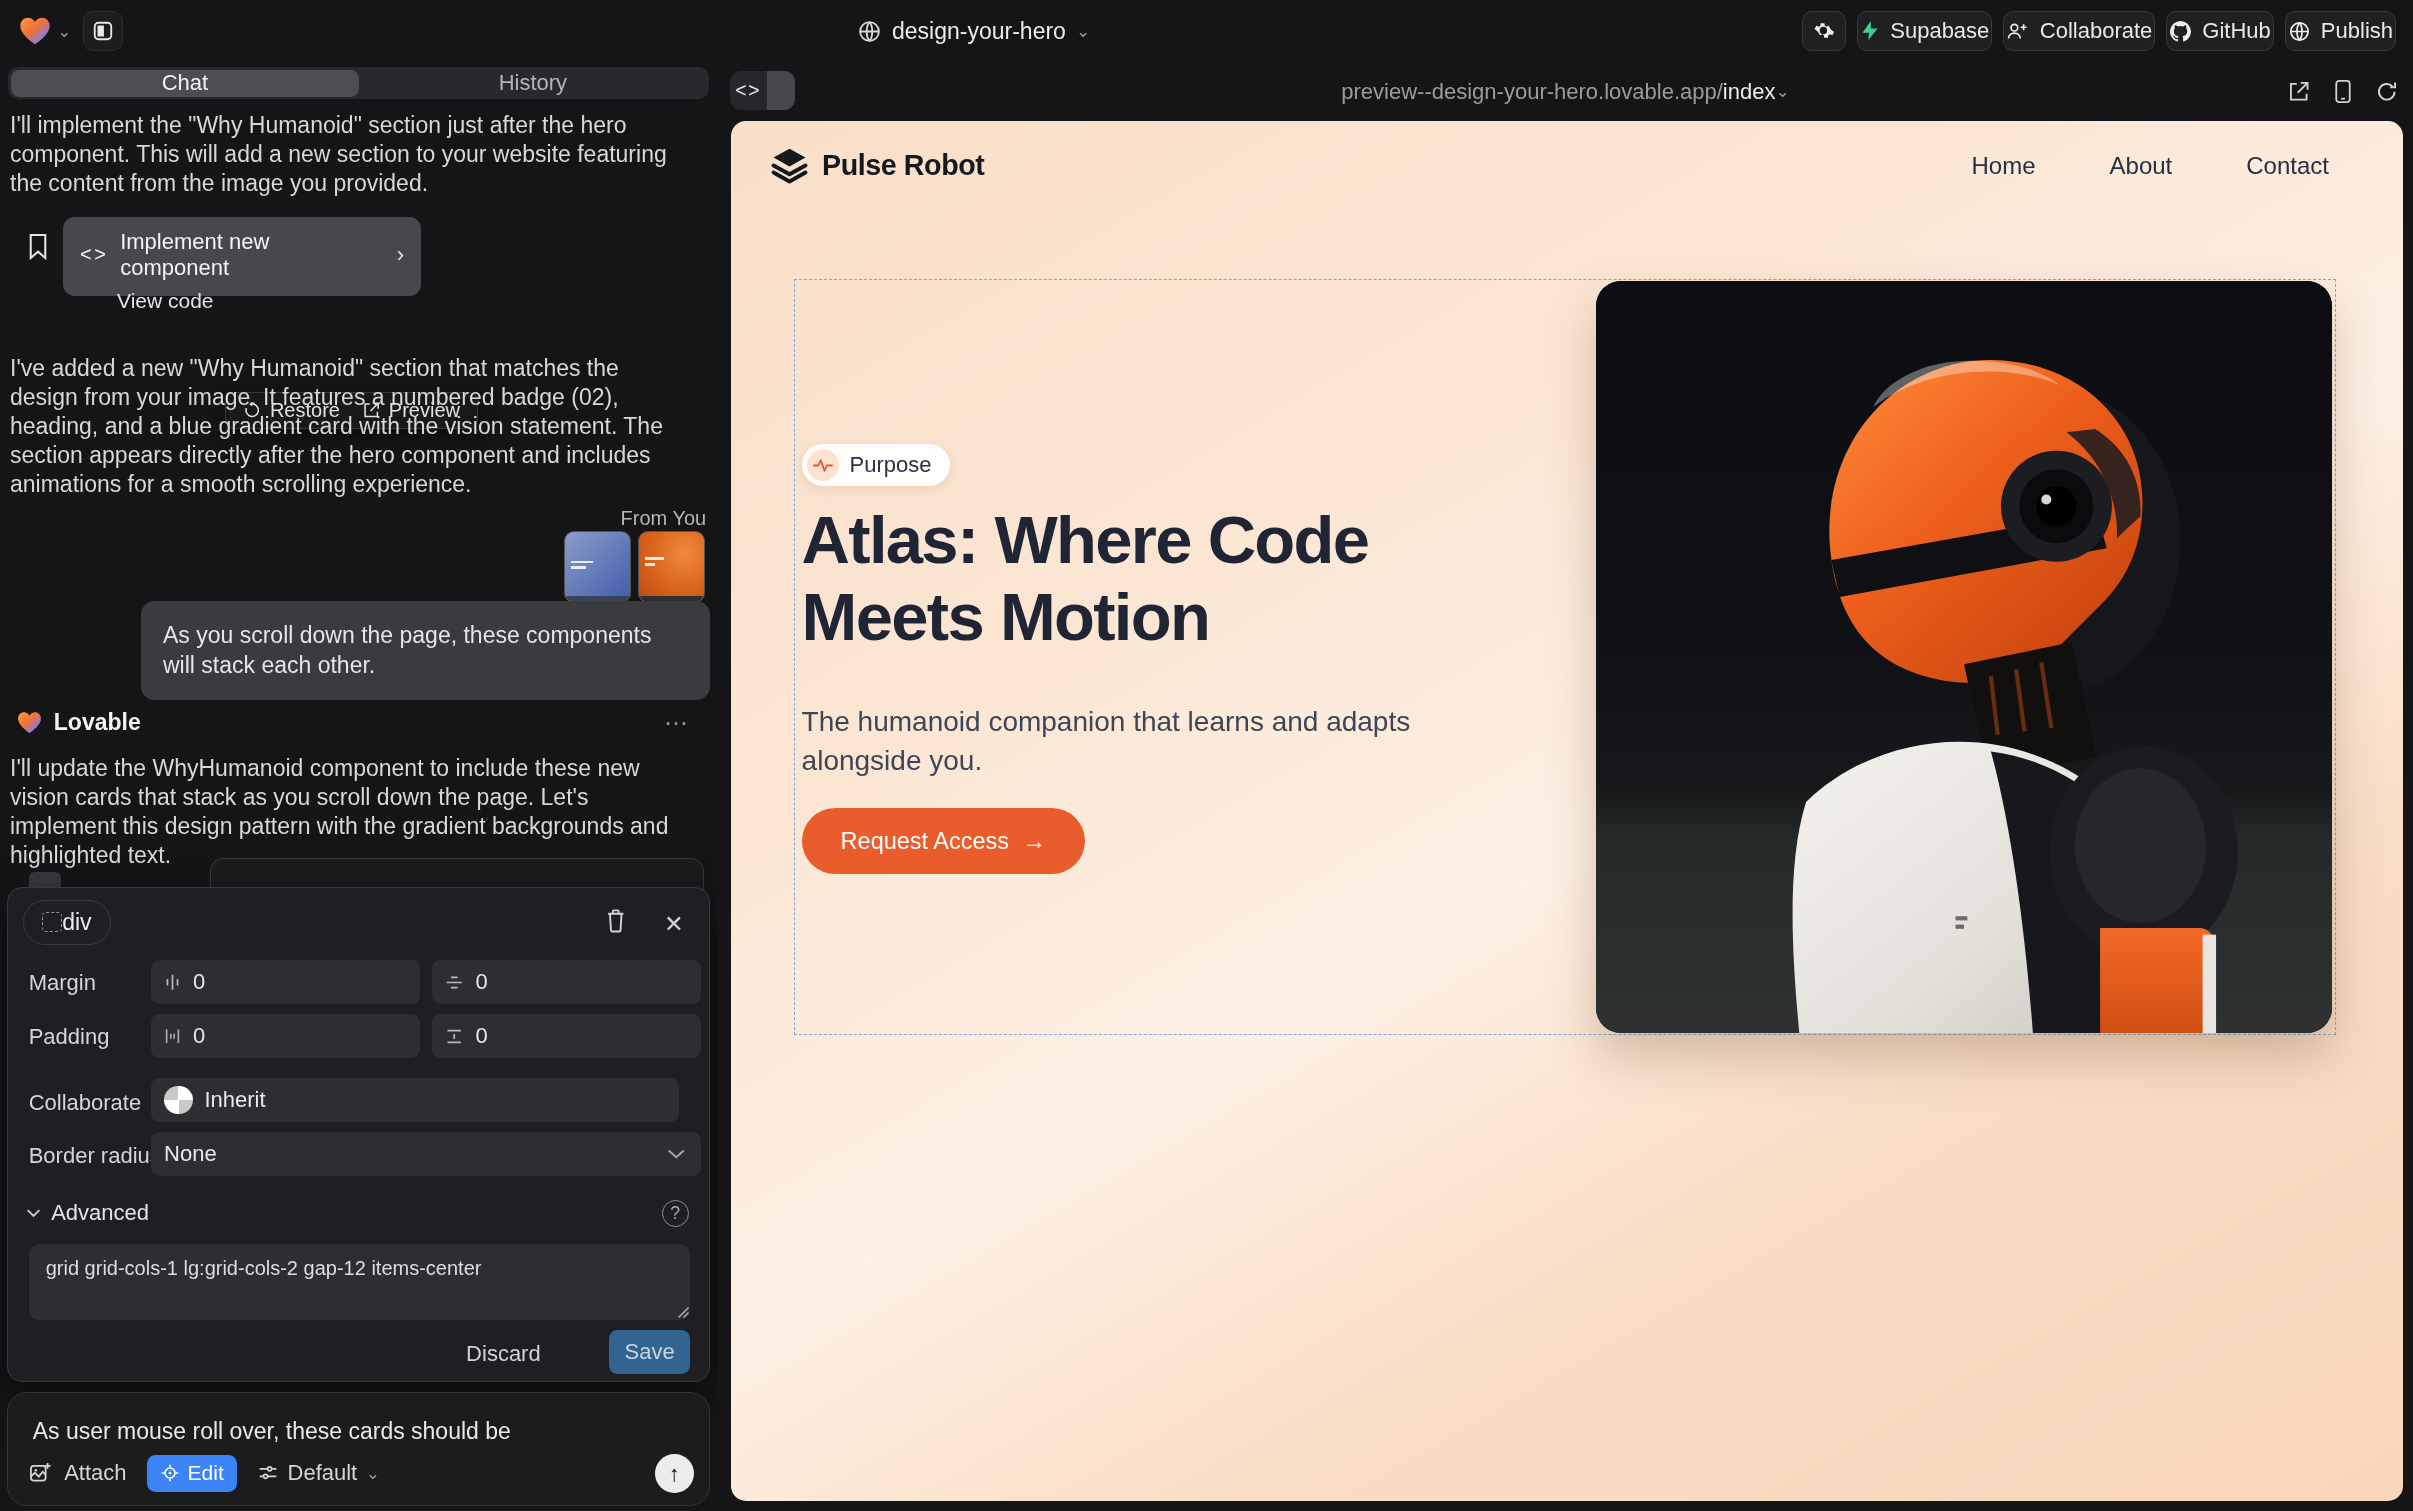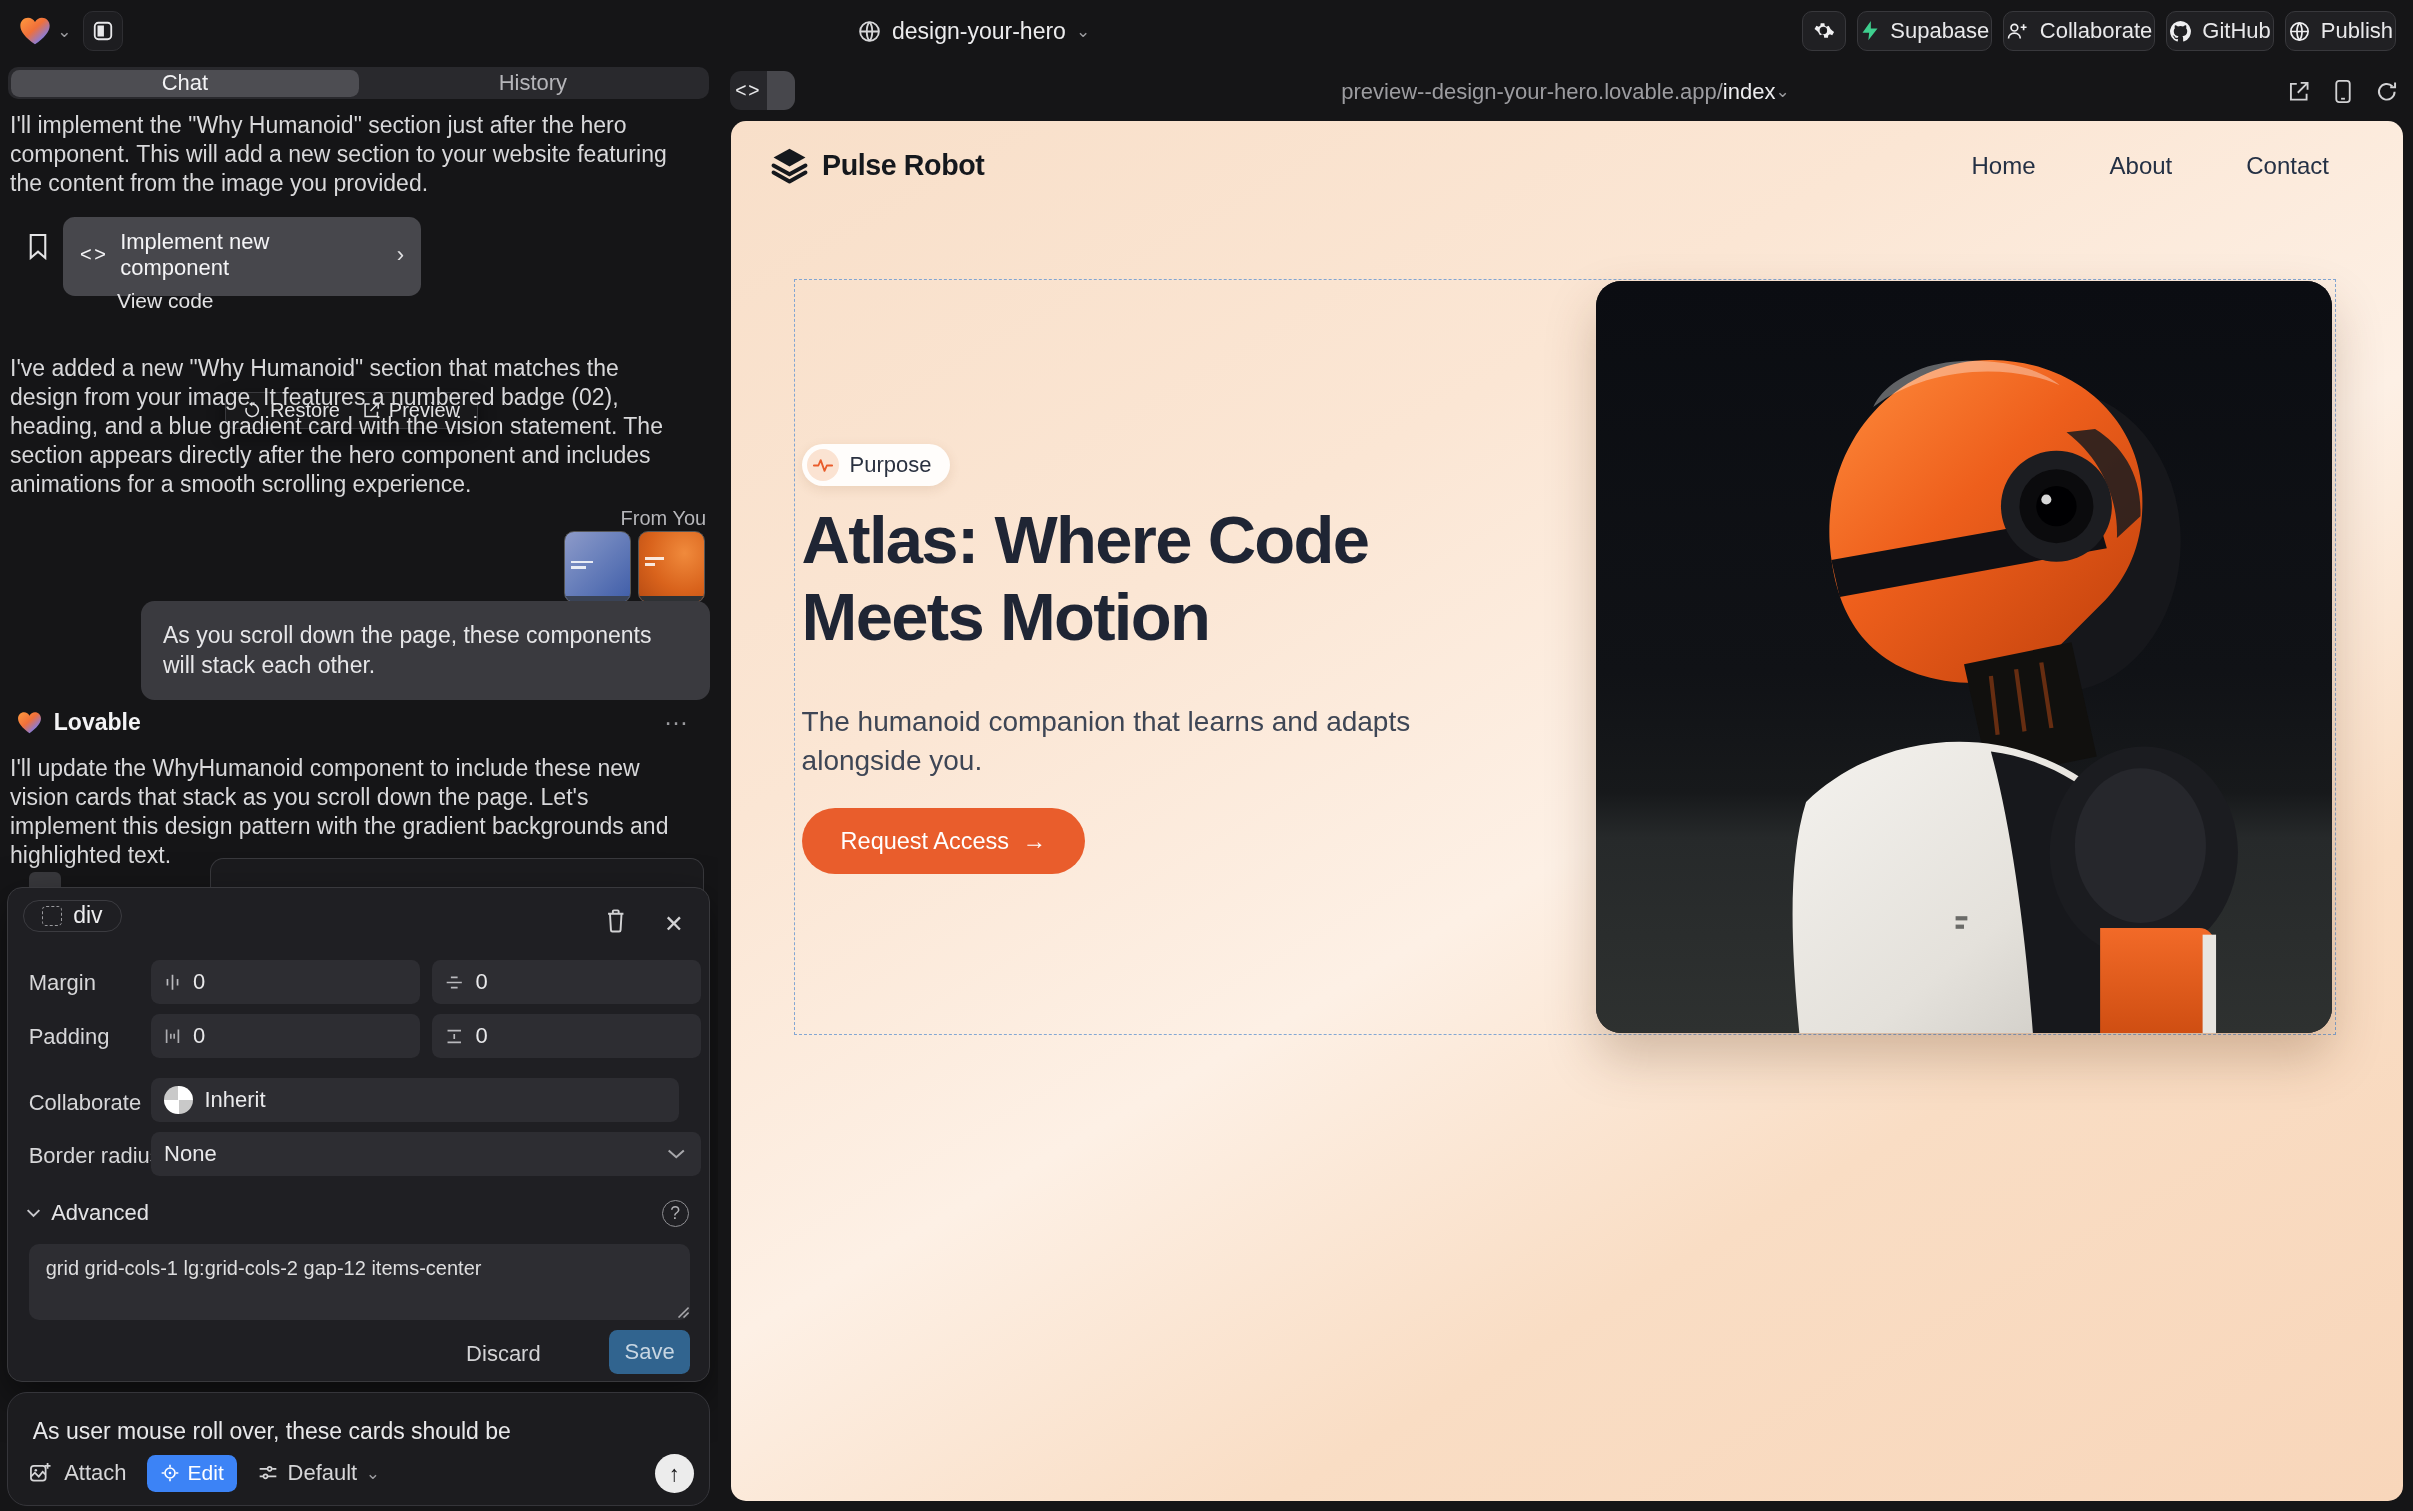--- a/index.html
+++ b/index.html
@@ -51,22 +51,22 @@
   .lovable-row { position:absolute; left:17px; top:647px; display:flex; align-items:center; gap:11.8px; }
   .lovable-row .name { color:#f3f3f5; font-size:23px; font-weight:700; }
   .dots { position:absolute; right:27px; top:640px; color:#9a9a9e; font-size:25px; letter-spacing:2.5px; cursor:pointer; }
   .partial-card { position:absolute; left:210px; top:796px; width:494px; height:37px; border:0.8px solid #39393d;
                   border-bottom:none; border-radius:13.4px 13.4px 0 0; background:#1b1b1e; }
   .partial-chip { position:absolute; left:28.6px; top:810px; width:32px; height:22px; border-radius:5.9px; background:#39393d; }
 
   
   .inspector { position:absolute; left:6.7px; top:825px; width:703px; height:495px; background:#1f1f23;
                border:0.8px solid #39393d; border-radius:15px; box-shadow:0 15px 42px rgba(0,0,0,.5); }
-  .tag-chip { position:absolute; left:15px; top:11.8px; height:32px; border:0.8px solid #3b3b40; border-radius:22px;
-              display:flex; align-items:center; gap:11px; padding:0 18.5px; cursor:pointer; }
+  .tag-chip { position:absolute; left:15px; top:11.8px; height:45px; border:0.8px solid #3b3b40; border-radius:22px;
+              display:flex; align-items:center; padding:0 18.5px; cursor:pointer; }
   .tag-chip .dashed-sq { width:20px; height:20px; border:1.7px dashed #9a9a9e; border-radius:4.2px; }
   .tag-chip .tag { color:#ededef; font-size:23px; }
   .insp-ico { position:absolute; top:20px; color:#d2d2d4; cursor:pointer; }
   .row-label { position:absolute; left:21px; color:#d6d6d8; font-size:22px; }
   .field { position:absolute; height:44px; background:#2d2d32; border-radius:8.4px; display:flex;
            align-items:center; gap:11.8px; padding:0 13.4px; color:#e9e9eb; font-size:22px; cursor:text; }
   .checker { width:28.6px; height:28.6px; border-radius:50%;
              background:conic-gradient(#ffffff 0 25%, #c9c9c9 0 50%, #ffffff 0 75%, #c9c9c9 0); }
   .sel-chev { position:absolute; right:15px; color:#a8a8ac; }
   .adv-row { position:absolute; left:18.5px; top:312px; display:flex; align-items:center; gap:10px; cursor:pointer; }

